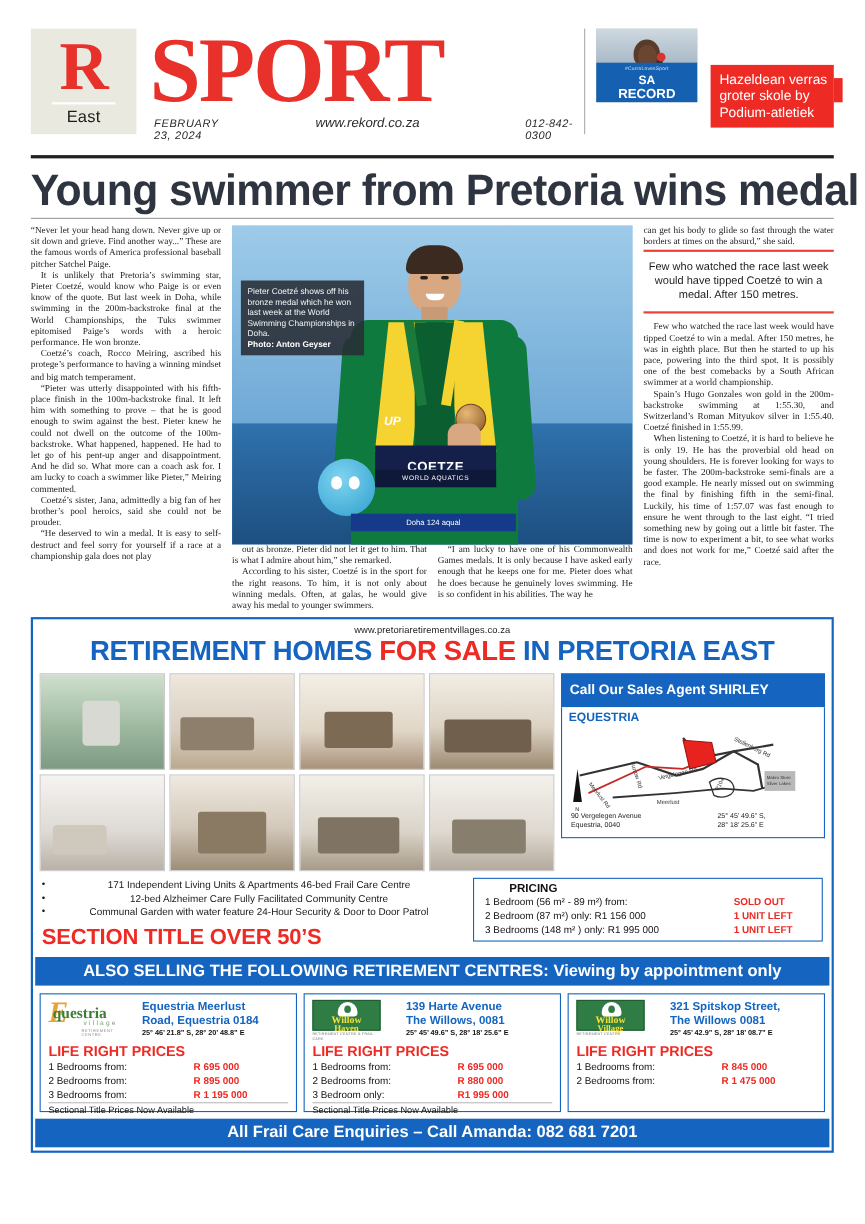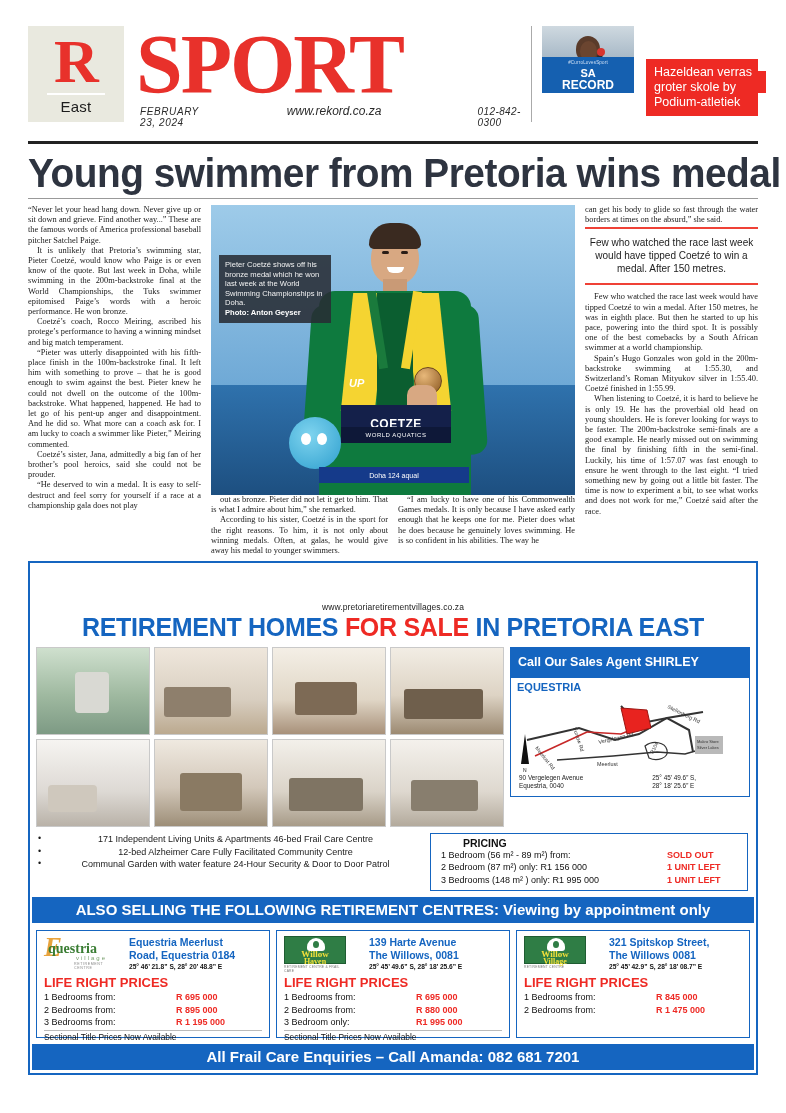--- a/index.html
+++ b/index.html
@@ -128,21 +128,21 @@
     font-family:"Liberation Sans", sans-serif; font-size: 7.6px; line-height: 9.6px;
   }
   .caption .credit { font-weight:700; color:#fff; }
 
   
   .pullquote { border-top: 2px solid #ef4136; border-bottom: 2px solid #ef4136; padding: 7px 2px 8px 2px; margin: 2px 0 7px 0;
       text-align:center; font-family:"Liberation Sans", sans-serif; font-size: 10px; line-height: 13px; color:#1c1c1c; }
 
   
   .ad-wrap { margin: 8px 28px 0 28px; border: 2px solid #1565c0; background:#fff; }
-  .ad-url { text-align:center; font-size: 8.5px; color:#222; padding: 4px 0 1px 0; letter-spacing:0.1px;margin-top:35px; }
+  .ad-url { text-align:center; font-size: 8.5px; color:#222; padding: 4px 0 1px 0; letter-spacing:0.1px; }
   .ad-title { text-align:center; font-family:"Liberation Sans Narrow","Liberation Sans",sans-serif; font-weight:700;
       font-size: 25px; line-height: 29px; color:#1565c0; letter-spacing:-0.3px; padding-bottom: 5px; }
   .ad-title .red { color:#ee2a24; }
 
   .ad-body { display:flex; padding: 0 6px 4px 6px; gap:6px; }
   .gallery { flex: 1 1 auto; display:grid; grid-template-columns: repeat(4, 1fr); grid-template-rows: repeat(2, 88px); gap: 4px; }
   .ph { border:1px solid #c9c9c9; position:relative; overflow:hidden; }
   .ph-1 { background: linear-gradient(#cfe0ce 0%, #9fb9a0 55%, #7d9a84 100%); }
   .ph-1::after{content:"";position:absolute;left:34%;top:28%;width:30%;height:48%;background:#d9d9d3;border-radius:4px;}
   .ph-2 { background: linear-gradient(#efe7dc 0%, #d8cec0 60%, #bba98f 100%); }
@@ -402,20 +402,21 @@
       </div>
     </div>
 
     <div class="feat-row">
       <div class="feats">
         <ul>
           <li>171 Independent Living Units &amp; Apartments 46-bed Frail Care Centre</li>
           <li>12-bed Alzheimer Care Fully Facilitated Community Centre</li>
           <li>Communal Garden with water feature 24-Hour Security &amp; Door to Door Patrol</li>
         </ul>
+        <div class="section-title">SECTION TITLE OVER 50’S</div>
       </div>
 
       <div class="pricing">
         <h4>PRICING</h4>
         <div class="prow">
           <span>1 Bedroom (56 m² - 89 m²) from:</span>
           <span class="status">SOLD OUT</span>
         </div>
         <div class="prow">
           <span>2 Bedroom (87 m²) only: R1 156 000</span>

